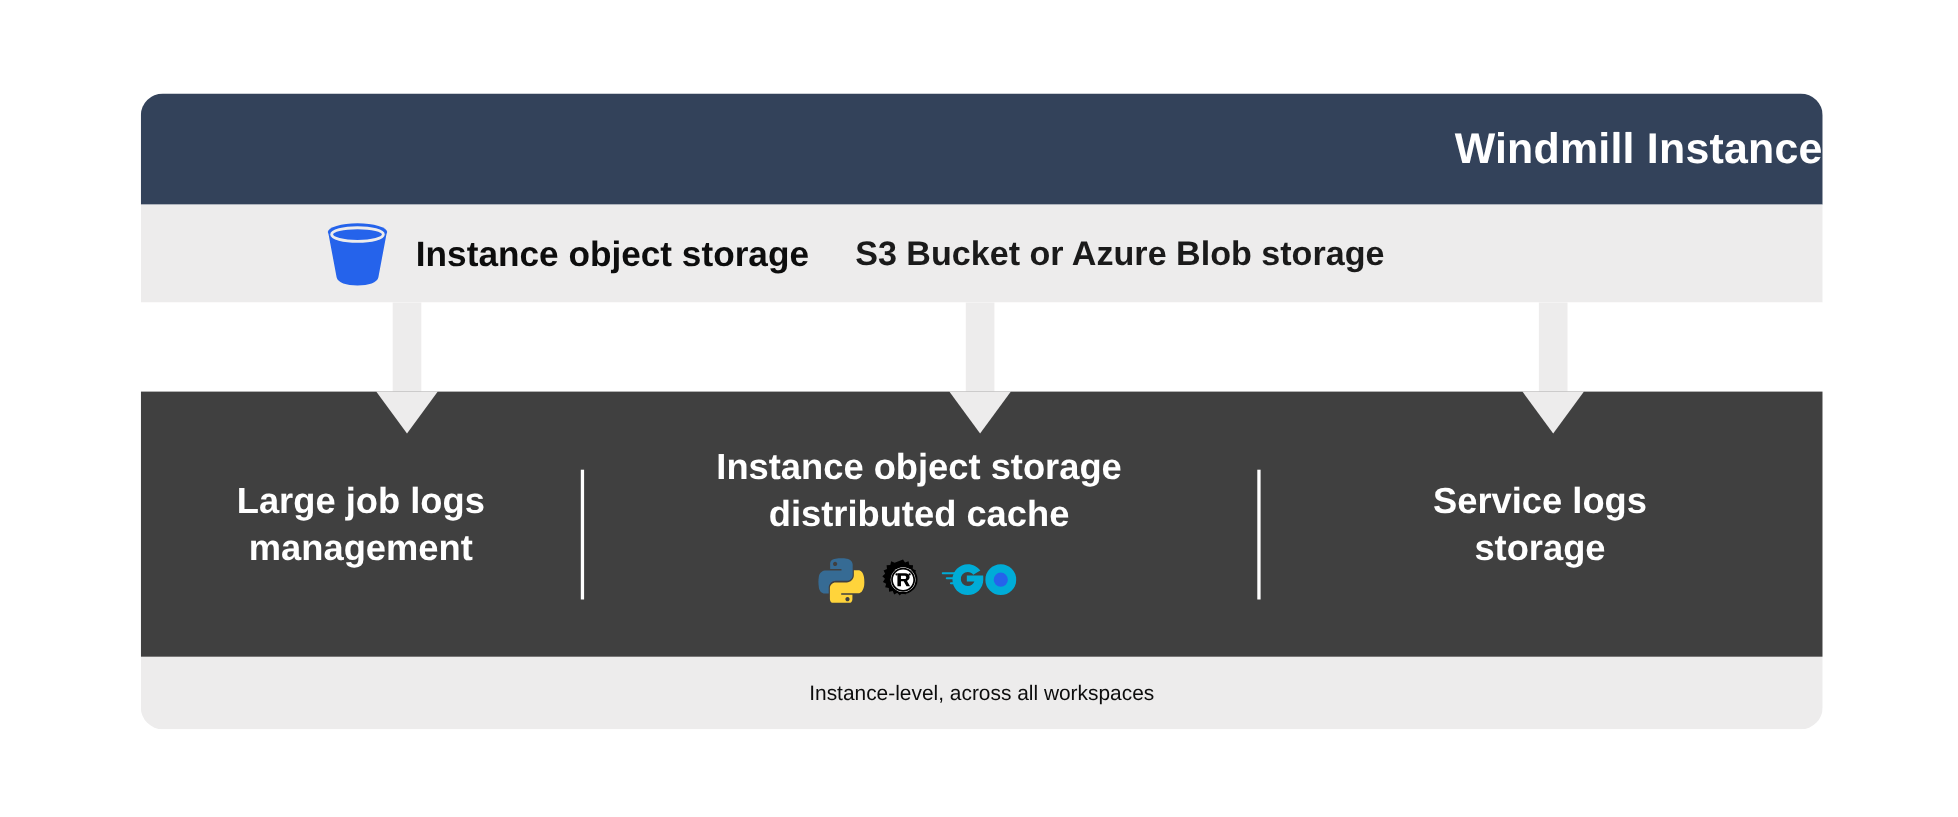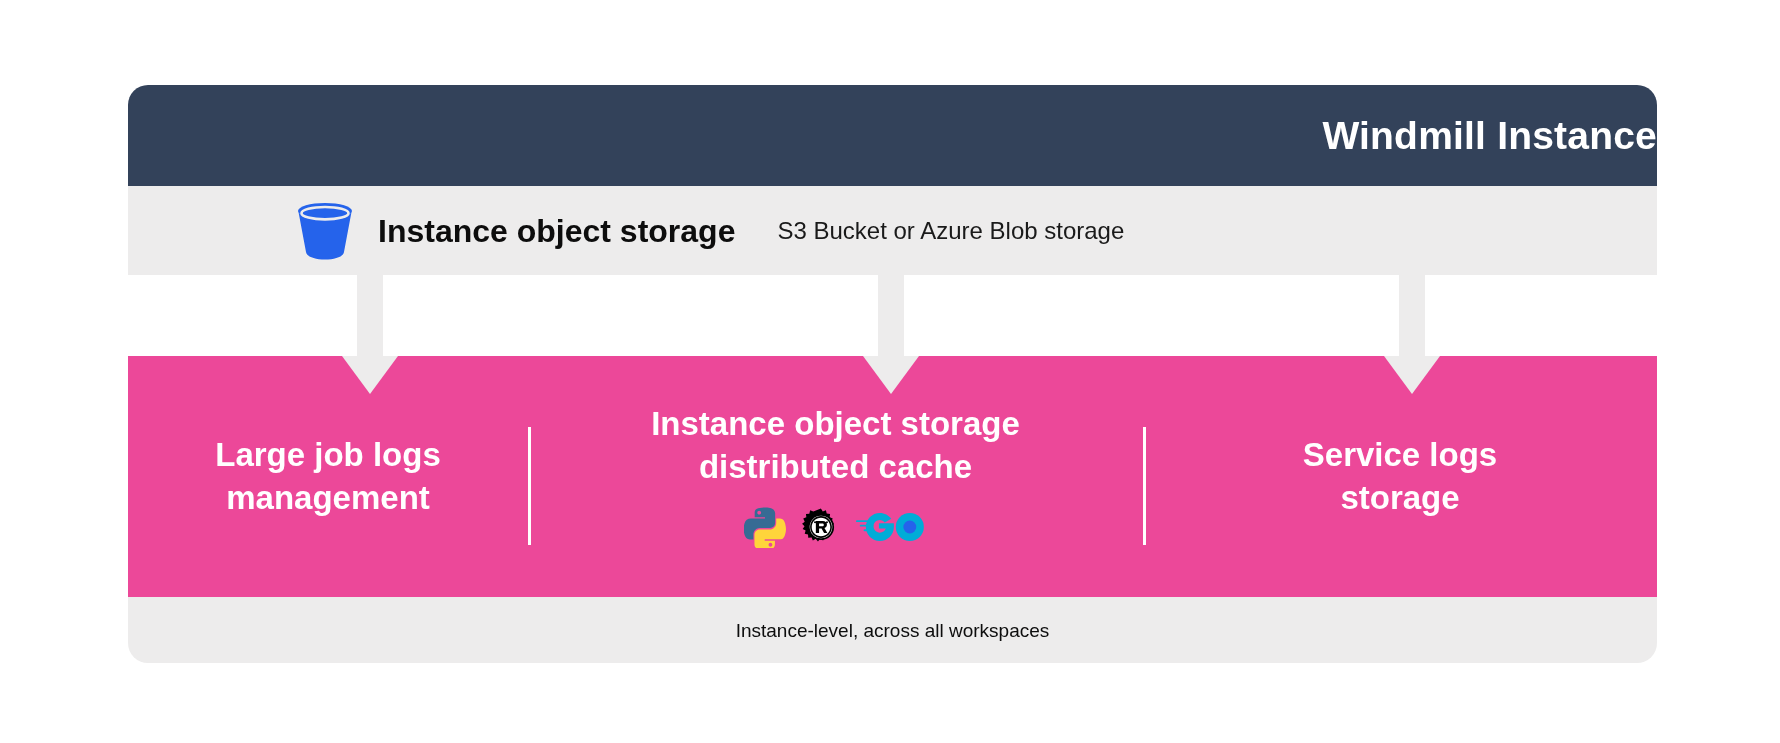--- a/index.html
+++ b/index.html
@@ -75,22 +75,22 @@
   }
   .subtitle-main {
     color: #0d0d0d;
     font-size: 32px;
     font-weight: bold;
     line-height: 1;
     white-space: nowrap;
   }
   .subtitle-sub {
     color: #1a1a1a;
-    font-size: 24px;
-    font-weight: normal;
+    font-size: 31px;
+    font-weight: bold;
     line-height: 1;
     margin-left: 42px;
     white-space: nowrap;
   }
 
   
   .gap-band {
     position: absolute;
     left: 0;
     top: 190px;
@@ -131,21 +131,21 @@
     border-top: 38px solid #EDECEC;
   }
 
   
   .blue-band {
     position: absolute;
     left: 0;
     top: 271px;
     width: 100%;
     height: 241px;
-    background: #ec4899;
+    background: #404040;
     z-index: 2;
   }
 
   .columns {
     position: absolute;
     left: 0;
     top: 0;
     width: 100%;
     height: 100%;
     display: flex;

